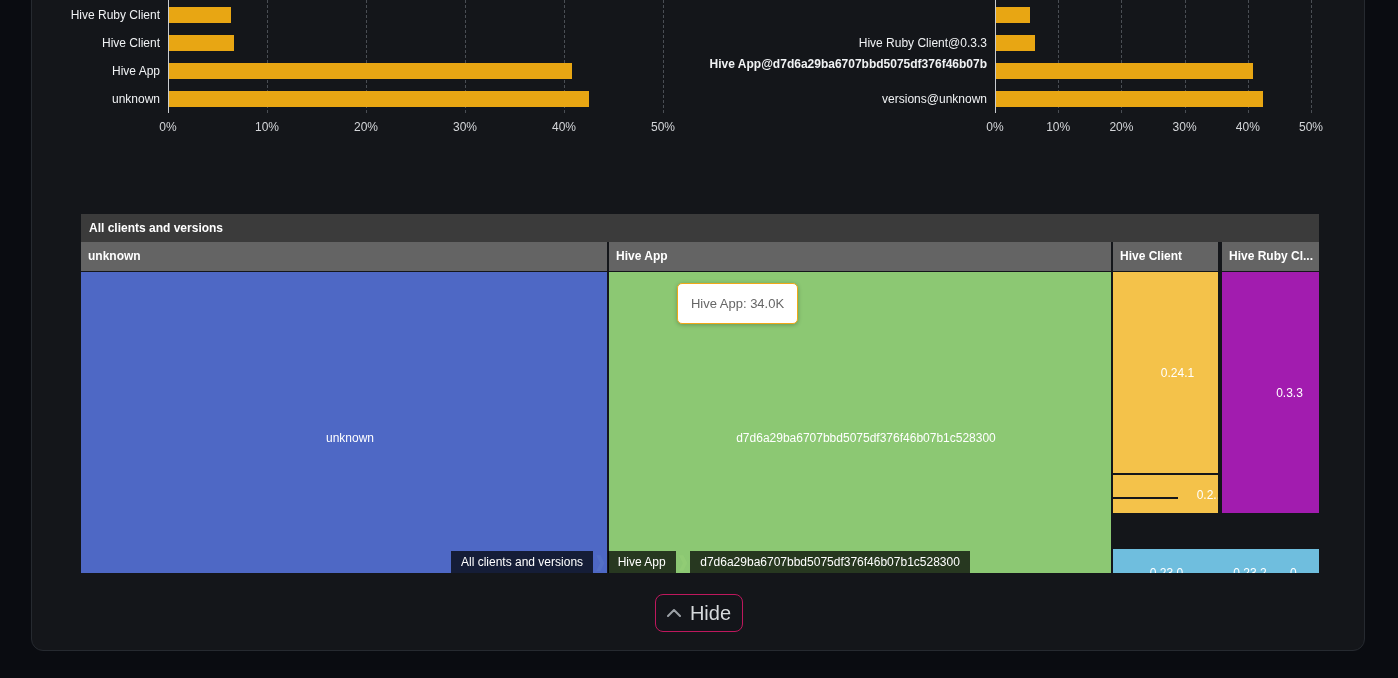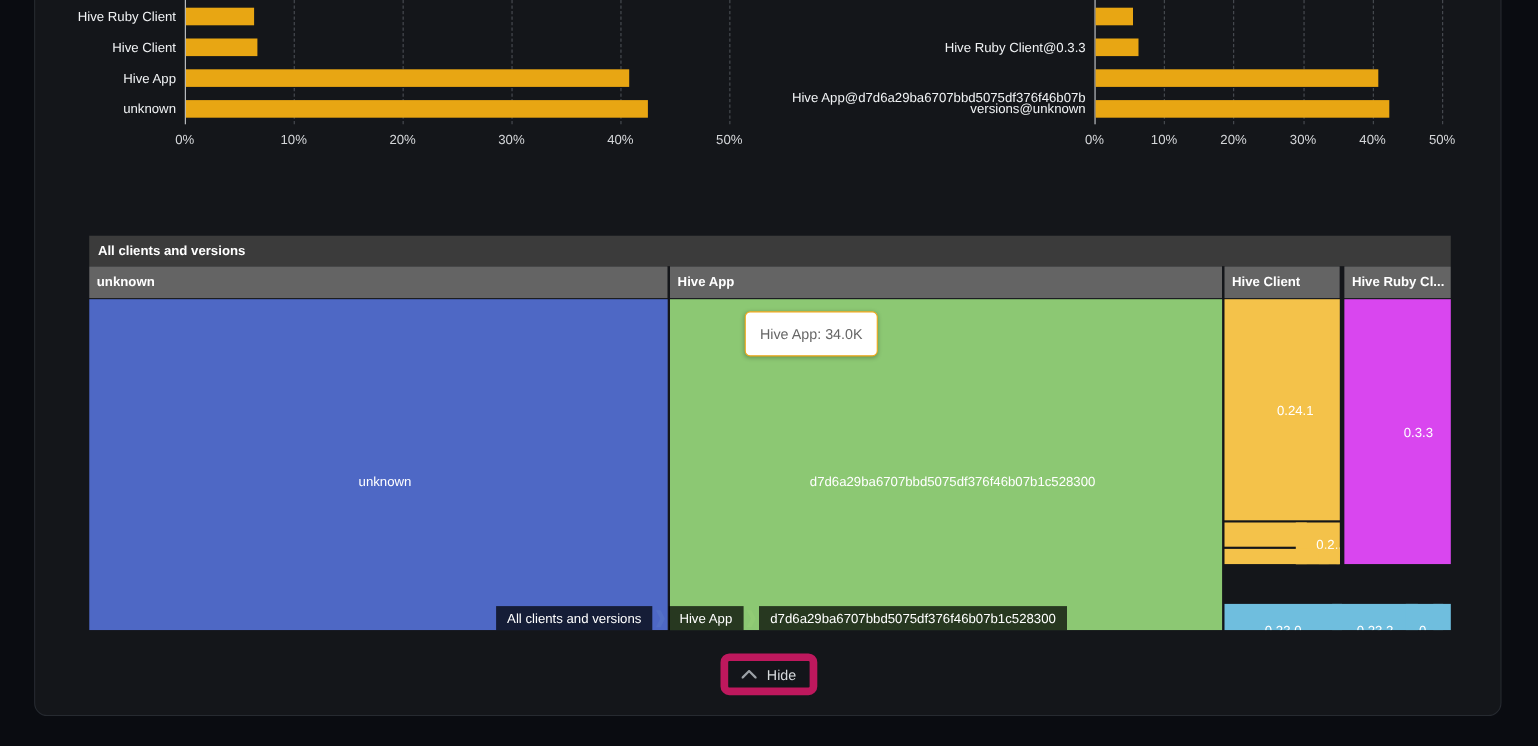--- a/index.html
+++ b/index.html
@@ -30,21 +30,21 @@
   .tm-tooltip{position:absolute;left:596px;top:69px;width:119px;height:39px;background:#ffffff;
               border:1.5px solid #f0a818;border-radius:5px;color:#666666;font-size:13px;
               display:flex;align-items:center;justify-content:center;white-space:nowrap;z-index:5;
               box-shadow:0 1px 4px rgba(0,0,0,.25);}
   .bc{position:absolute;left:370px;top:337px;height:22px;display:flex;align-items:stretch;
       font-size:12px;color:#fff;z-index:4;}
   .bc-seg{background:rgba(0,0,0,0.72);padding:0 10px;line-height:22px;white-space:nowrap;}
   .bc-sep{line-height:22px;font-size:15px;font-weight:bold;padding:0 1px;}
   
   .hide-btn{position:absolute;left:655px;top:594px;width:88px;height:38px;background:#13151a;
-            border:7px solid #be185d;border-radius:8px;color:#d7dadd;font-size:13px;
+            border:1px solid #be185d;border-radius:8px;color:#d7dadd;font-size:20px;
             font-family:"Liberation Sans",sans-serif;display:flex;align-items:center;
             justify-content:center;gap:9px;cursor:pointer;}
   .hide-btn svg{display:block;}
 </style>
 </head>
 <body>
 
 <div class="page">
   <div class="card"></div>
 
@@ -79,21 +79,21 @@
       <div class="tick-label" style="left: 1091.4px;">20%</div>
       <div class="gridline" style="left: 1184.6px;"></div>
       <div class="tick-label" style="left: 1154.6px;">30%</div>
       <div class="gridline" style="left: 1247.8px;"></div>
       <div class="tick-label" style="left: 1217.8px;">40%</div>
       <div class="gridline" style="left: 1311px;"></div>
       <div class="tick-label" style="left: 1281px;">50%</div>
       <div class="bar" style="left: 996px; top: 7px; width: 34px; background: rgb(232, 166, 19);"></div>
       <div class="cat-label" style="left: 687px; width: 300px; top: 35px;">Hive Ruby Client@0.3.3</div>
       <div class="bar" style="left: 996px; top: 35px; width: 39px; background: rgb(232, 166, 19);"></div>
-      <div class="cat-label" style="left: 687px; width: 300px; top: 81px;">Hive App@d7d6a29ba6707bbd5075df376f46b07b</div>
+      <div class="cat-label" style="left: 687px; width: 300px; top: 56px; font-weight: bold;">Hive App@d7d6a29ba6707bbd5075df376f46b07b</div>
       <div class="bar" style="left: 996px; top: 63px; width: 257px; background: rgb(232, 166, 19);"></div>
       <div class="cat-label" style="left: 687px; width: 300px; top: 91px;">versions@unknown</div>
       <div class="bar" style="left: 996px; top: 91px; width: 267px; background: rgb(232, 166, 19);"></div>
     </div>
 
   <div class="treemap">
     <div class="tm-top-header">All clients and versions</div>
     <div id="tm-sections">
         <div class="tm-section" style="left: 0px; top: 28px; width: 526px; height: 331px;">
           <div class="tm-section-header">unknown</div>
@@ -112,21 +112,21 @@
           <div class="tm-cell" style="left: 0px; top: 30px; width: 105px; height: 201px; background: rgb(244, 194, 74);">0.24.1</div>
           <div class="tm-cell" style="left: 0px; top: 233px; width: 63px; height: 22px; background: rgb(244, 194, 74);"></div>
           <div class="tm-cell" style="left: 65px; top: 233px; width: 40px; height: 40px; background: rgb(244, 194, 74);">0.2...</div>
           <div class="tm-cell" style="left: 0px; top: 257px; width: 63px; height: 14px; background: rgb(244, 194, 74);"></div>
           <div class="tm-cell" style="left: 65px; top: 257px; width: 18px; height: 14px; background: rgb(244, 194, 74);"></div>
           <div class="tm-cell" style="left: 86px; top: 257px; width: 14px; height: 14px; background: rgb(244, 194, 74);"></div>
           <div class="tm-cell" style="left: 102px; top: 257px; width: 3px; height: 14px; background: rgb(244, 194, 74);"></div>
         </div>
         <div class="tm-section" style="left: 1141px; top: 28px; width: 97px; height: 271px;">
           <div class="tm-section-header">Hive Ruby Cl...</div>
-          <div class="tm-cell" style="left: 0px; top: 30px; width: 111px; height: 241px; background: #d946ef;">0.3.3</div>
+          <div class="tm-cell" style="left: 0px; top: 30px; width: 111px; height: 241px; background: #a21caf;">0.3.3</div>
         </div>
         <div class="tm-section" style="left: 1032px; top: 306px; width: 206px; height: 53px;">
           <div class="tm-cell" style="left: 0px; top: 29px; width: 95px; height: 40px; background: rgb(111, 190, 222);">
             <div class="lbl-abs" style="top: 17px;">0.23.0</div>
           </div>
           <div class="tm-cell" style="left: 98px; top: 29px; width: 66px; height: 40px; background: rgb(111, 190, 222);">
             <div class="lbl-abs" style="top: 17px;">0.23.2</div>
           </div>
           <div class="tm-cell" style="left: 165px; top: 29px; width: 22px; height: 40px; background: rgb(111, 190, 222);">
             <div class="lbl-abs" style="top: 17px;">0.</div>

